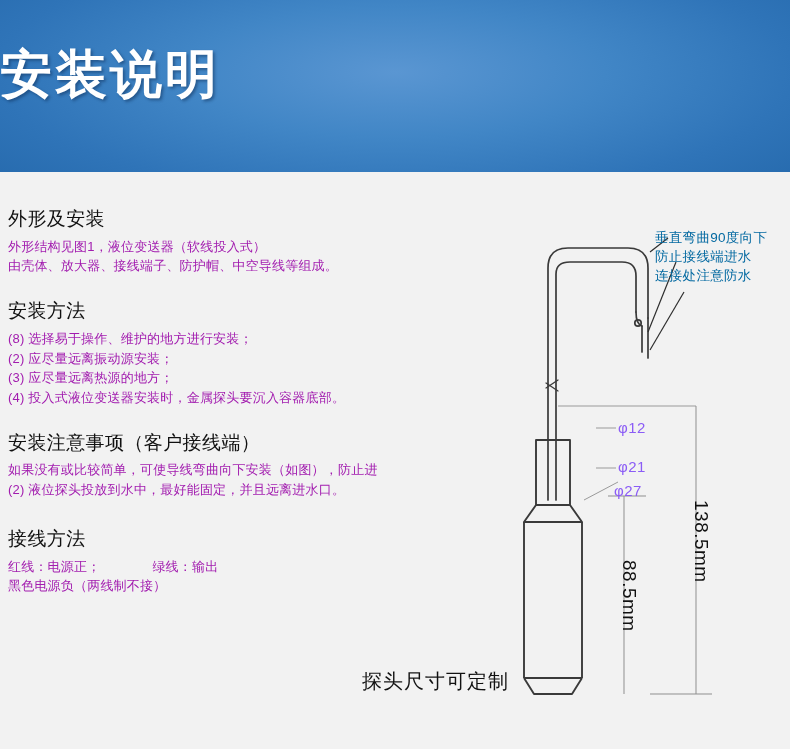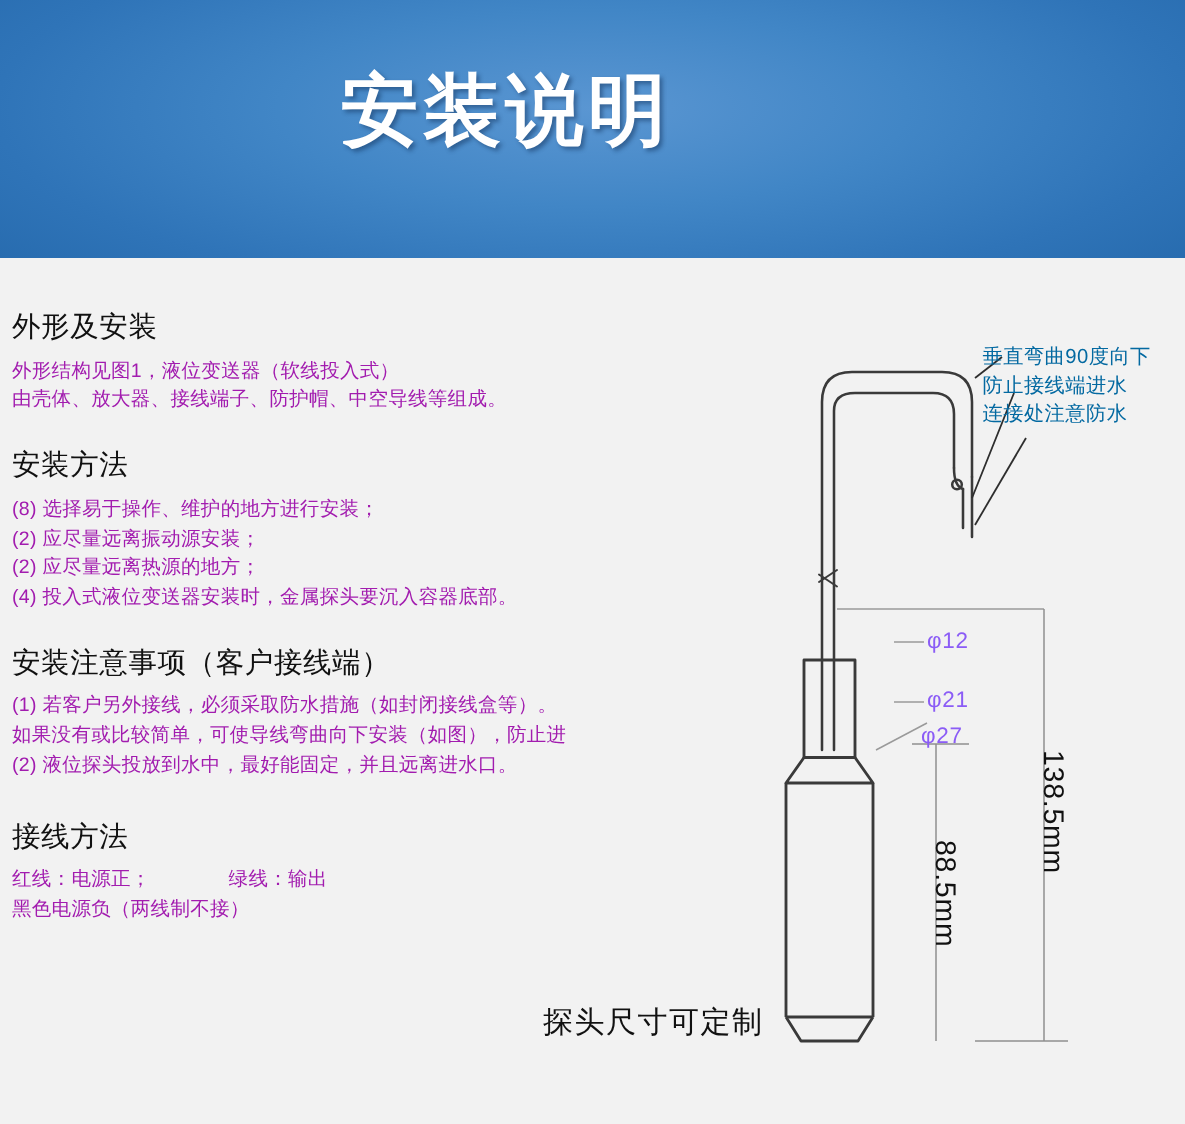--- a/index.html
+++ b/index.html
@@ -25,21 +25,20 @@
     background:
       radial-gradient(ellipse 70% 100% at 50% 42%, #5a96d2 0%, #4186c6 38%, #2f74b8 72%, #2569ac 100%),
       linear-gradient(180deg, #4f8fcd 0%, #3d81c4 50%, #2c71b4 100%);
     overflow: hidden;
   }
   .banner-title {
     position: absolute;
     left: 0;
     top: 46px;
     width: 674px;
-    text-align: center;
     font-size: 52px;
     font-weight: bold;
     letter-spacing: 3px;
     color: #ffffff;
     text-shadow: 2px 2px 3px rgba(10,40,80,0.45);
     line-height: 1.1;
     font-family: Liberation Serif, serif;
   }
 
   
@@ -136,27 +135,26 @@
   <div class="block-1">
     <div class="sec-heading">外形及安装</div>
     <p class="sec-line">外形结构见图1，液位变送器（软线投入式）</p>
     <p class="sec-line">由壳体、放大器、接线端子、防护帽、中空导线等组成。</p>
   </div>
 
   <div class="block-2">
     <div class="sec-heading">安装方法</div>
     <p class="sec-line">(8) 选择易于操作、维护的地方进行安装；</p>
     <p class="sec-line">(2) 应尽量远离振动源安装；</p>
-    <p class="sec-line">(2) 应尽量远离热源的地方；</p>
+    <p class="sec-line">(3) 应尽量远离热源的地方；</p>
     <p class="sec-line">(4) 投入式液位变送器安装时，金属探头要沉入容器底部。</p>
   </div>
 
   <div class="block-3">
     <div class="sec-heading">安装注意事项（客户接线端）</div>
-    <p class="sec-line">(1) 若客户另外接线，必须采取防水措施（如封闭接线盒等）。</p>
     <p class="sec-line">如果没有或比较简单，可使导线弯曲向下安装（如图），防止进</p>
     <p class="sec-line">(2) 液位探头投放到水中，最好能固定，并且远离进水口。</p>
   </div>
 
   <div class="block-4">
     <div class="sec-heading">接线方法</div>
     <p class="sec-line wire-row"><span>红线：电源正；</span><span class="wire-gap"></span><span>绿线：输出</span></p>
     <p class="sec-line">黑色电源负（两线制不接）</p>
   </div>
 

